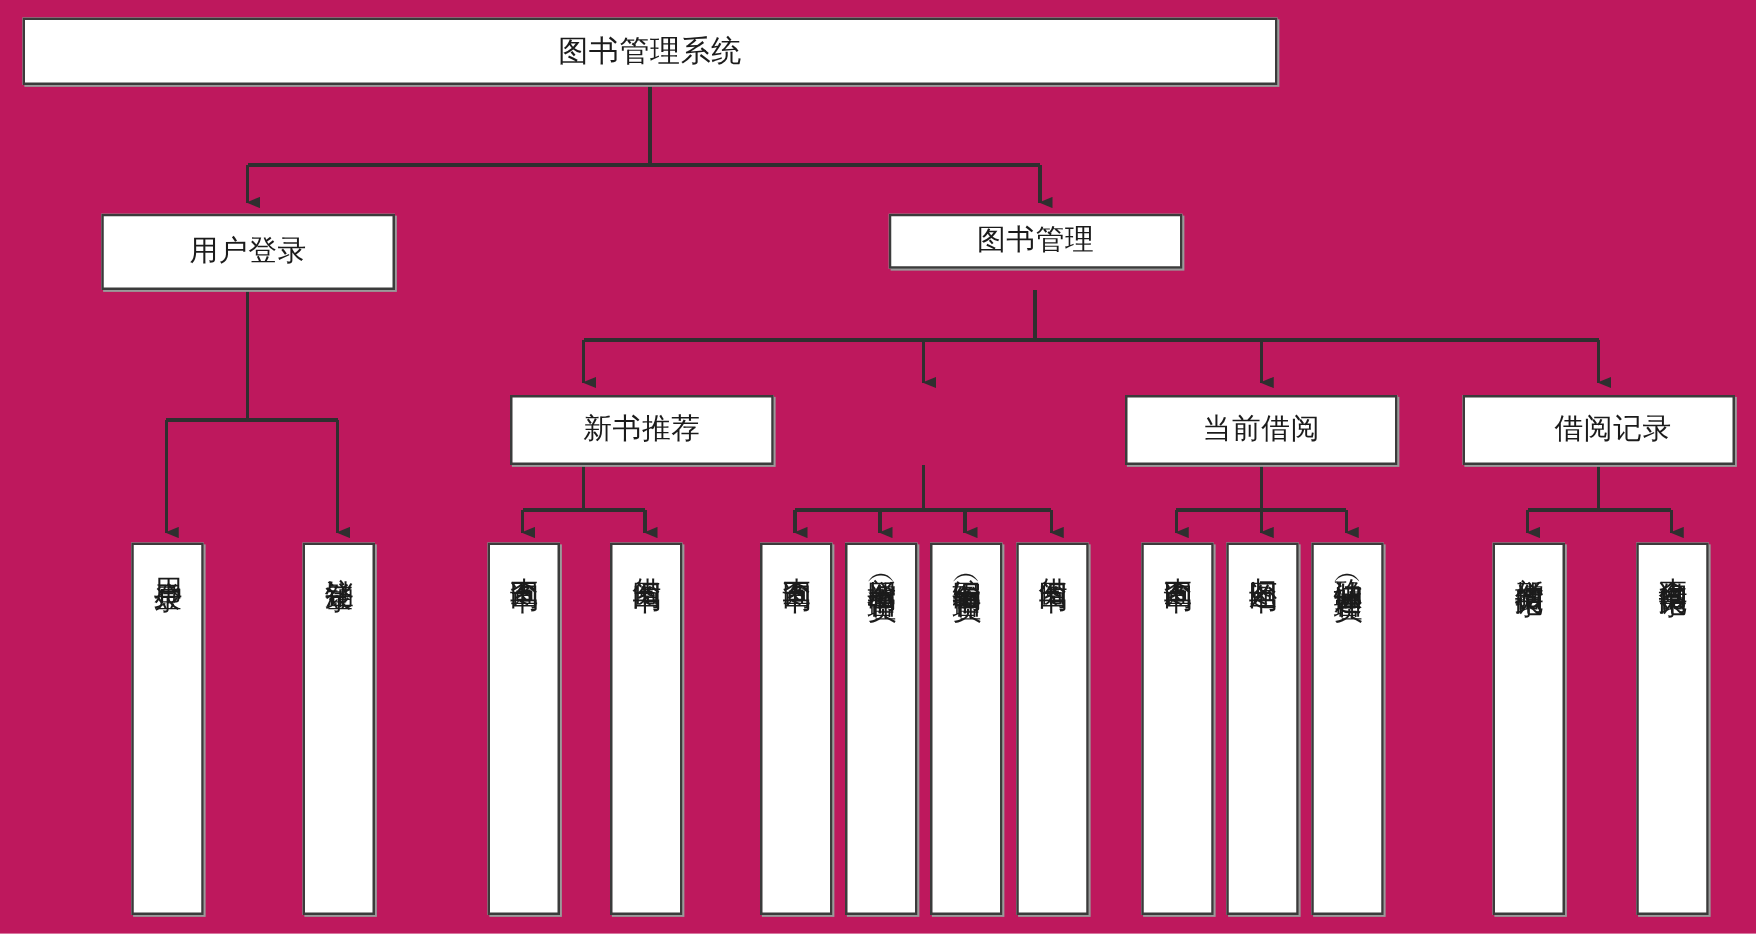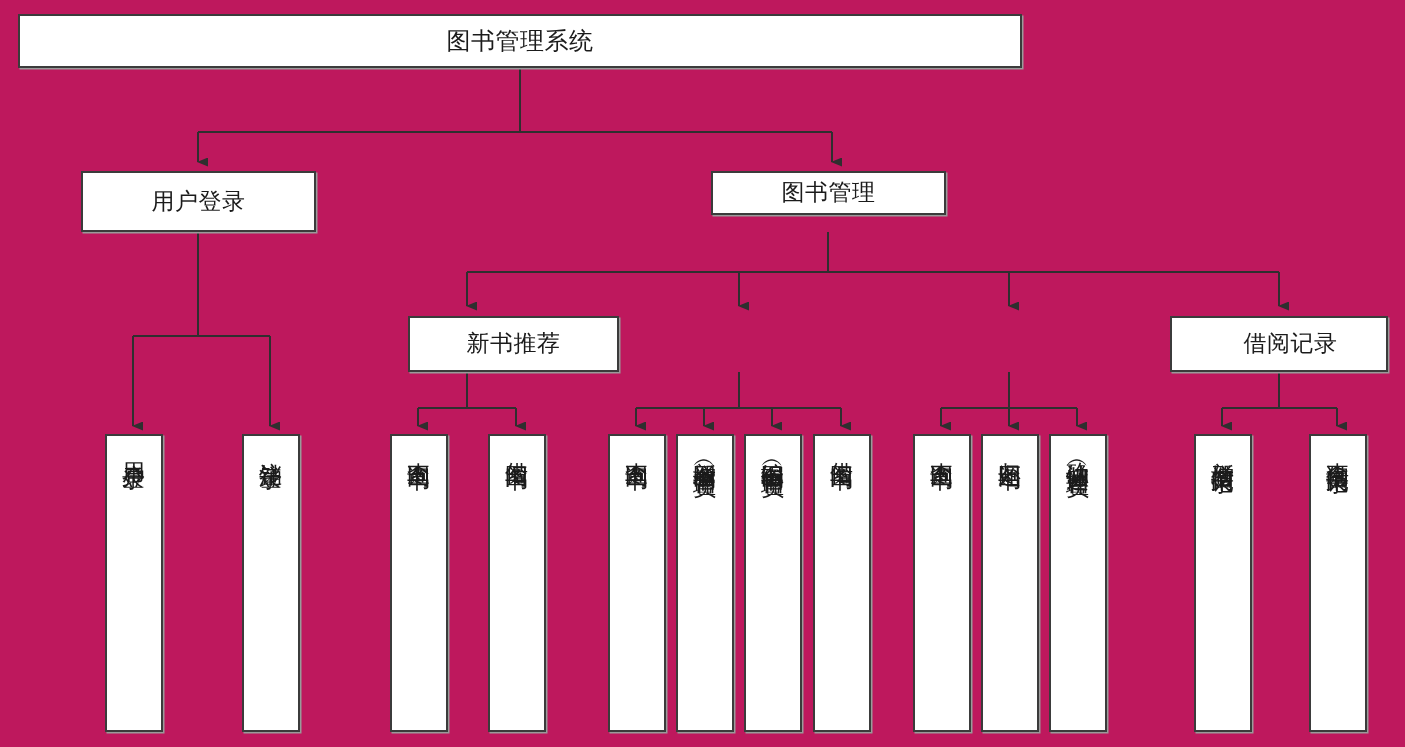--- a/index.html
+++ b/index.html
@@ -139,20 +139,23 @@
 
   <div class="node horizontal level2" style="left:711px; top:171px; width:235px; height:44px;">
     <span class="label">图书管理</span>
   </div>
 
   <div class="node horizontal level3" style="left:362px; top:316px; width:211px; height:56px;margin-left:46px;">
     <span class="label">新书推荐</span>
   </div>
 
 
+  <div class="node horizontal level3" style="left:900px; top:316px; width:218px; height:56px;">
+    <span class="label">当前借阅</span>
+  </div>
 
   <div class="node horizontal level3" style="left:1170px; top:316px; width:218px; height:56px;padding-left:23px;">
     <span class="label">借阅记录</span>
   </div>
 
   <div class="node vertical" style="left:105px; top:434px; width:58px; height:298px;">
     <span class="label">用户登录</span>
   </div>
 
   <div class="node vertical" style="left:242px; top:434px; width:58px; height:298px;">

